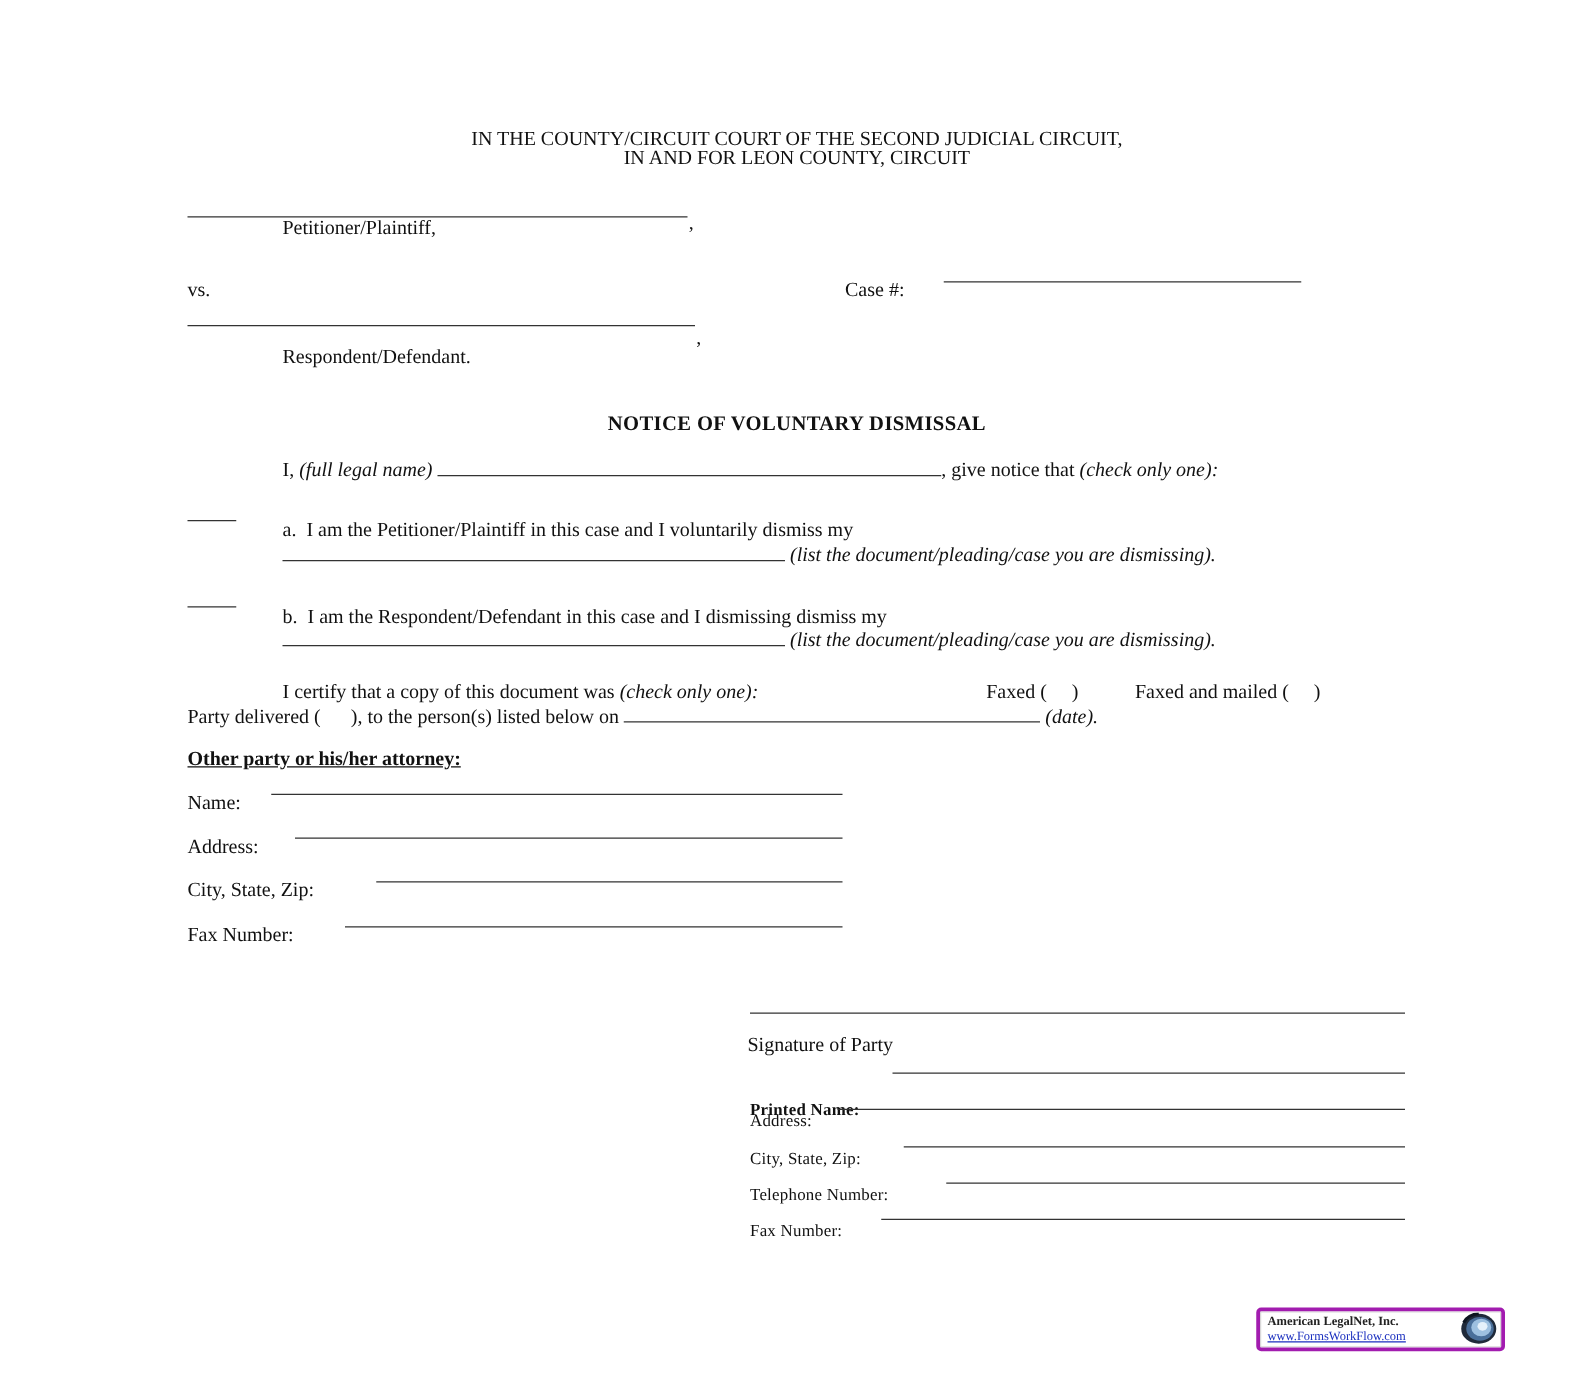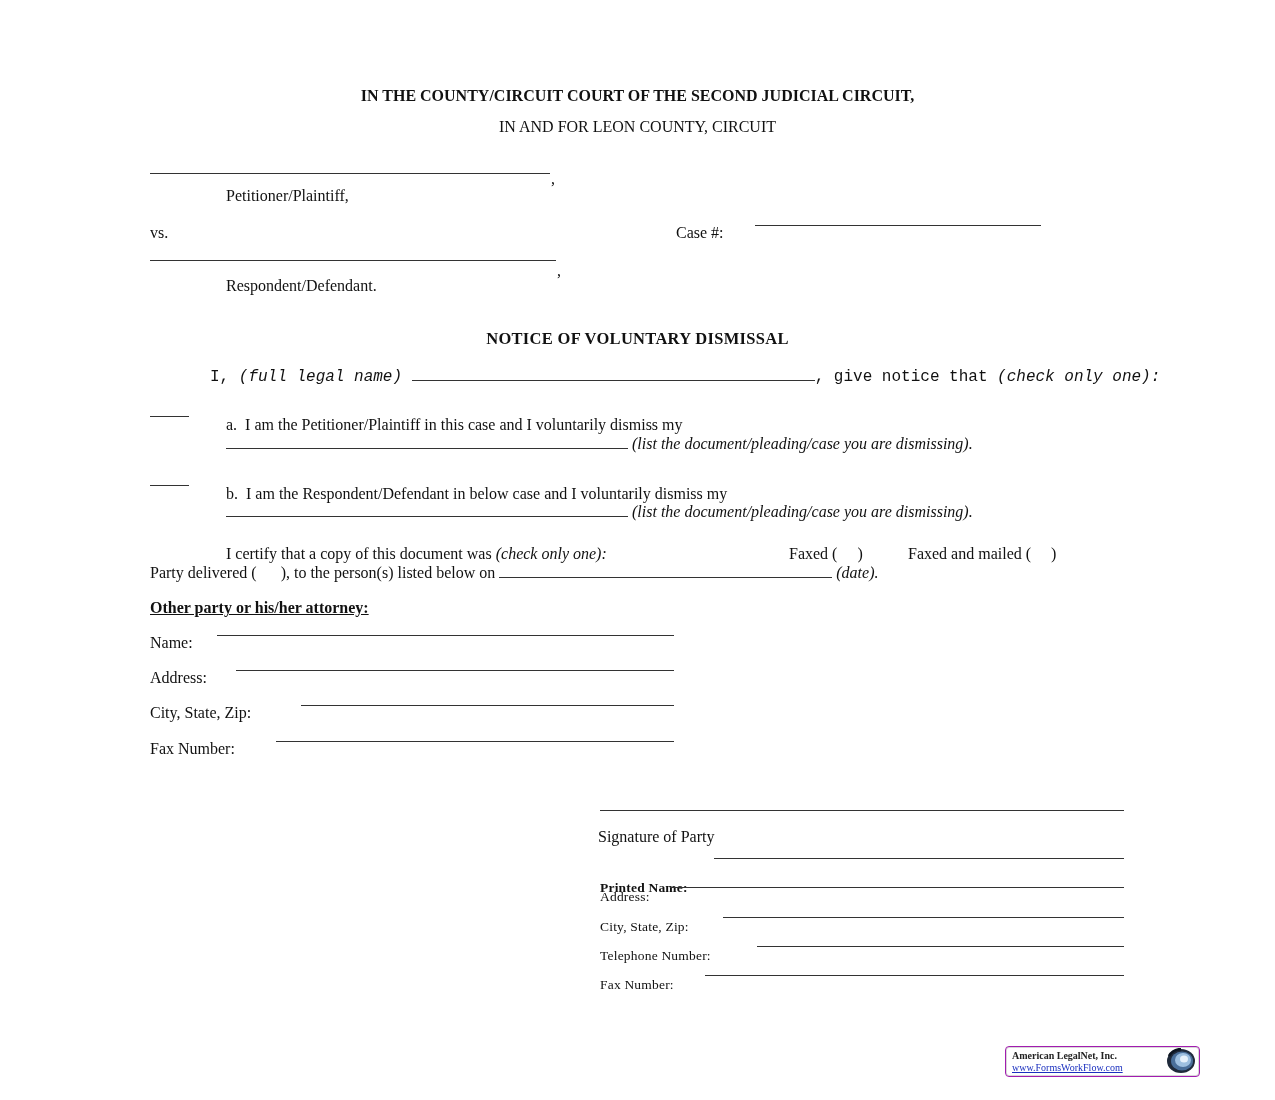--- a/index.html
+++ b/index.html
@@ -11,68 +11,68 @@
     }
     .abs { position: absolute; white-space: nowrap; }
     .center { left: 0; width: 1275px; text-align: center; }
     .line { position: absolute; height: 0; border-bottom: 1.3px solid #333; }
     .sm { font-size: 13.5px; letter-spacing: 0.2px; }
     .b { font-weight: bold; }
     .i { font-style: italic; }
     .blank-u { display: inline-block; border-bottom: 1.3px solid #333; height: 14px; vertical-align: baseline; }
     .logo {
       position: absolute; left: 1005px; top: 1046px; width: 193px; height: 29px;
-      border: 1px solid #a21caf; border-radius: 4px; background: #fff;
+      border: 3px solid #a21caf; border-radius: 4px; background: #fff;
       box-shadow: 0 0 0 1px #d8d8d8 inset;
     }
     .logo .t1 { position: absolute; left: 6px; top: 3px; font-size: 10px; font-weight: bold; color: #222; font-family: "Liberation Serif", serif; }
     .logo .t2 { position: absolute; left: 6px; top: 15px; font-size: 10px; color: #1a2fbf; text-decoration: underline; font-family: "Liberation Serif", serif; }
     .logo .globe { position: absolute; right: 3px; top: 1px; width: 32px; height: 26px; }
   </style>
 </head>
 <body>
 
-<div class="abs center" style="top:87px;font-weight:bold;">IN THE COUNTY/CIRCUIT COURT OF THE SECOND JUDICIAL CIRCUIT,</div>
+<div class="abs center" style="top:103px;">IN THE COUNTY/CIRCUIT COURT OF THE SECOND JUDICIAL CIRCUIT,</div>
 <div class="abs center" style="top:118px;">IN AND FOR LEON COUNTY, CIRCUIT</div>
 
 <div class="line" style="left:150px; top:173px; width:400px;"></div>
 <div class="abs" style="left:551px; top:170px;">,</div>
-<div class="abs" style="left:226px; top:187px;">Petitioner/Plaintiff,</div>
+<div class="abs" style="left:226px; top:174px;">Petitioner/Plaintiff,</div>
 
 <div class="abs" style="left:150px; top:224px;">vs.</div>
 <div class="abs" style="left:676px; top:224px;">Case #:</div>
 <div class="line" style="left:755px; top:225px; width:286px;"></div>
 
 <div class="line" style="left:150px; top:260px; width:406px;"></div>
 <div class="abs" style="left:557px; top:262px;">,</div>
 <div class="abs" style="left:226px; top:277px;text-align:right;">Respondent/Defendant.</div>
 
 <div class="abs center b" style="top:329px; font-size:16.5px; letter-spacing:0.3px;">NOTICE OF VOLUNTARY DISMISSAL</div>
 
-<div class="abs" style="left:210px; top:366px;font-family:Liberation Mono, monospace;">
+<div class="abs" style="left:226px; top:366px;">
   <span>I,</span>
   <span class="i">(full legal name)</span>
   <span class="blank-u" style="width:403px;"></span><span>, give notice that</span>
   <span class="i">(check only one):</span>
 </div>
 
 <div class="line" style="left:150px; top:416px; width:39px;"></div>
 <div class="abs" style="left:226px; top:416px;">
   <span>a.</span>&nbsp;
   <span>I am the Petitioner/Plaintiff in this case and I voluntarily dismiss my</span>
 </div>
 <div class="abs" style="left:226px; top:434px;">
   <span class="blank-u" style="width:402px;"></span>
   <span class="i">(list the document/pleading/case you are dismissing).</span>
 </div>
 
 <div class="line" style="left:150px; top:485px; width:39px;"></div>
 <div class="abs" style="left:226px; top:485px;">
   <span>b.</span>&nbsp;
-  <span>I am the Respondent/Defendant in below case and I voluntarily dismiss my</span>
+  <span>I am the Respondent/Defendant in this case and I dismissing dismiss my</span>
 </div>
 <div class="abs" style="left:226px; top:502px;">
   <span class="blank-u" style="width:402px;"></span>
   <span class="i">(list the document/pleading/case you are dismissing).</span>
 </div>
 
 <div class="abs" style="left:226px; top:545px;">
   <span>I certify that a copy of this document was</span>
   <span class="i">(check only one):</span>
 </div>

